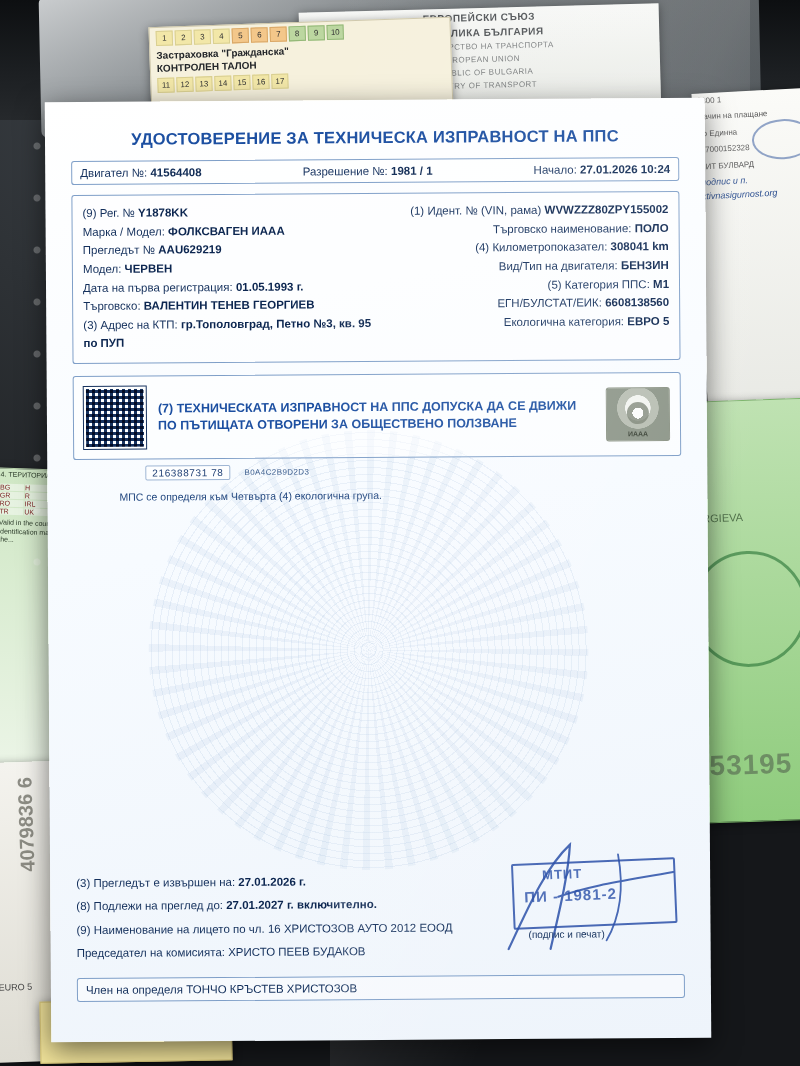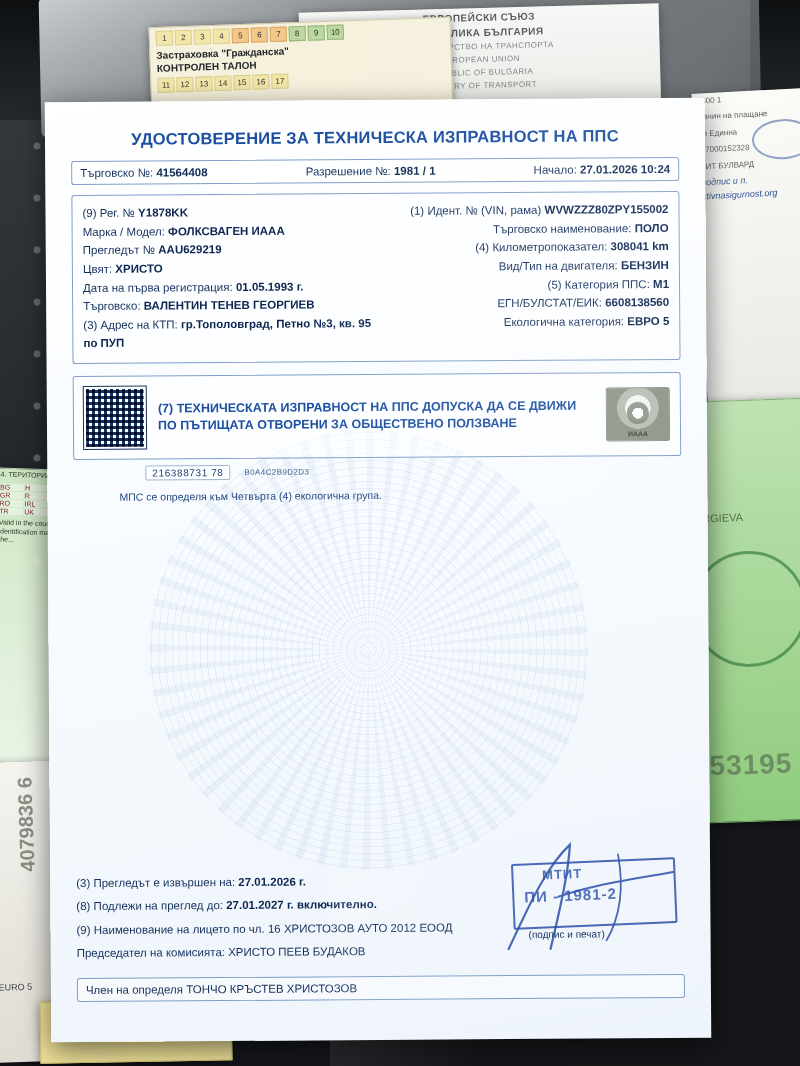--- a/index.html
+++ b/index.html
@@ -498,21 +498,21 @@
   <div class="bg-paper" id="bg-yellow-strip"></div>
   <div class="dots"></div>
 
   <div id="certificate">
     <div class="cert-inner">
 
       <div id="cert-title">УДОСТОВЕРЕНИЕ ЗА ТЕХНИЧЕСКА ИЗПРАВНОСТ НА ППС</div>
 
       <div class="meta-box">
         <span>
-          <span>Търговско №:</span>
+          <span>Двигател №:</span>
           <b>41564408</b>
         </span>
         <span>
           <span>Разрешение №:</span>
           <b>1981 / 1</b>
         </span>
         <span>
           <span>Начало:</span>
           <b>27.01.2026 10:24</b>
         </span>
@@ -526,22 +526,22 @@
           </div>
           <div class="f-row">
             <span class="lab">Марка / Модел:</span>
             <span class="val">ФОЛКСВАГЕН ИААА</span>
           </div>
           <div class="f-row">
             <span class="lab">Прегледът №</span>
             <span class="val">AAU629219</span>
           </div>
           <div class="f-row">
-            <span class="lab">Цвят:</span>
-            <span class="val">ХРИСТО</span>
+            <span class="lab">Модел:</span>
+            <span class="val">ЧЕРВЕН</span>
           </div>
           <div class="f-row">
             <span class="lab">Дата на първа регистрация:</span>
             <span class="val">01.05.1993 г.</span>
           </div>
           <div class="f-row">
             <span class="lab">Търговско:</span>
             <span class="val">ВАЛЕНТИН ТЕНЕВ ГЕОРГИЕВ</span>
           </div>
           <div class="f-row wrap">

